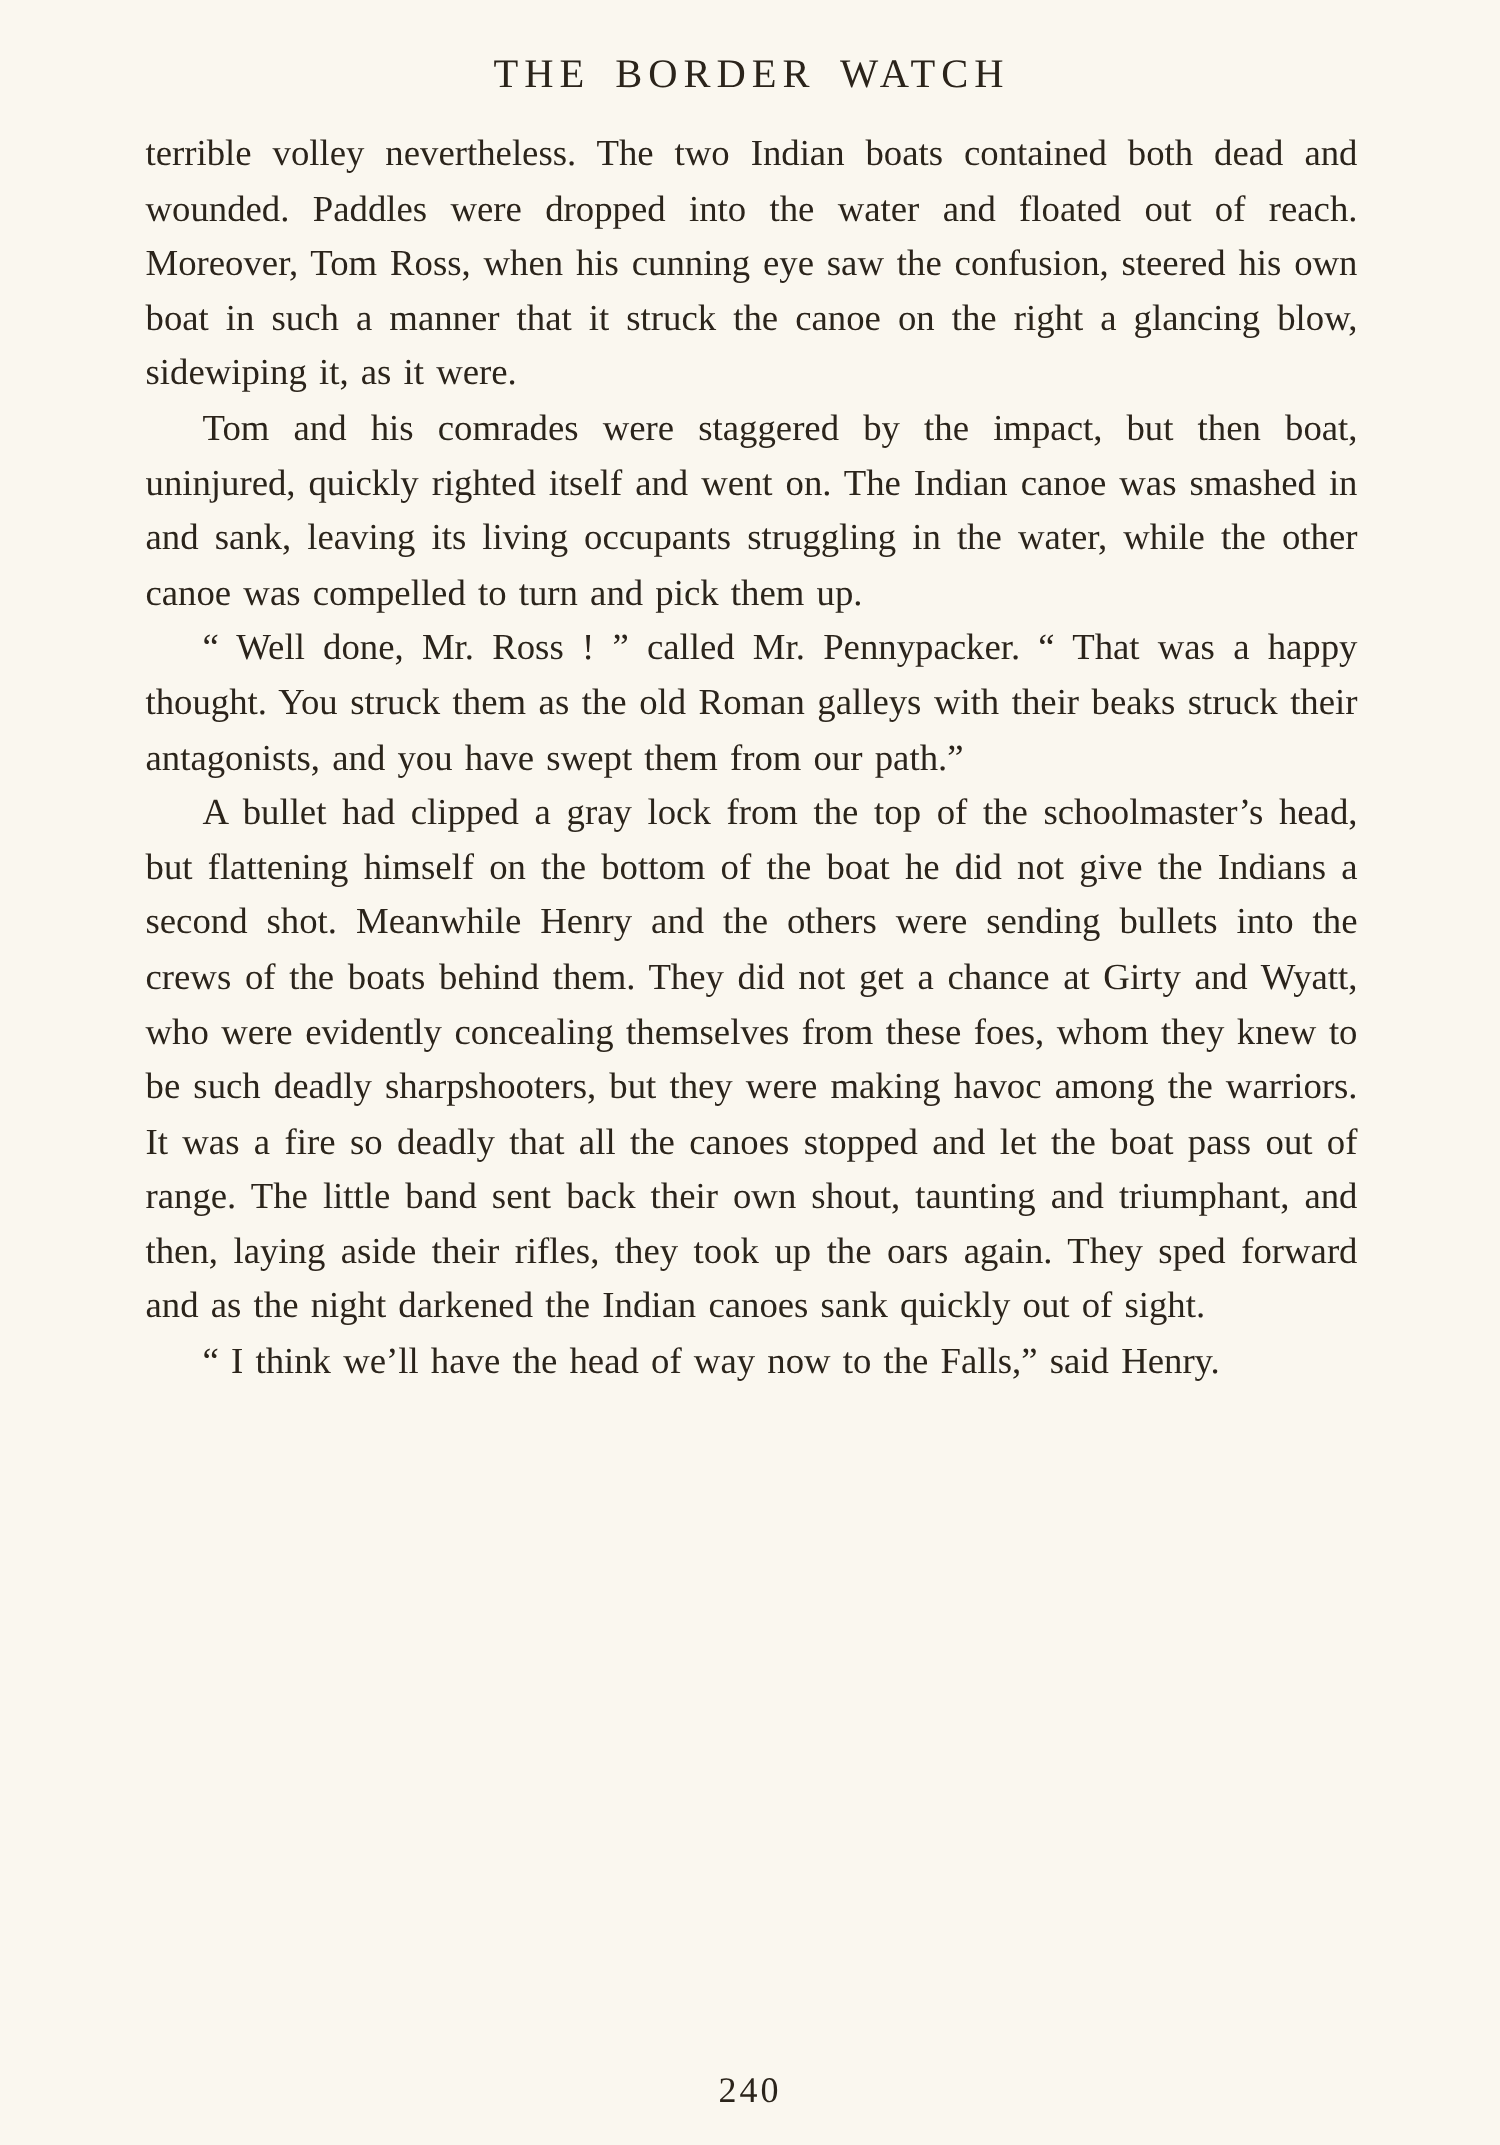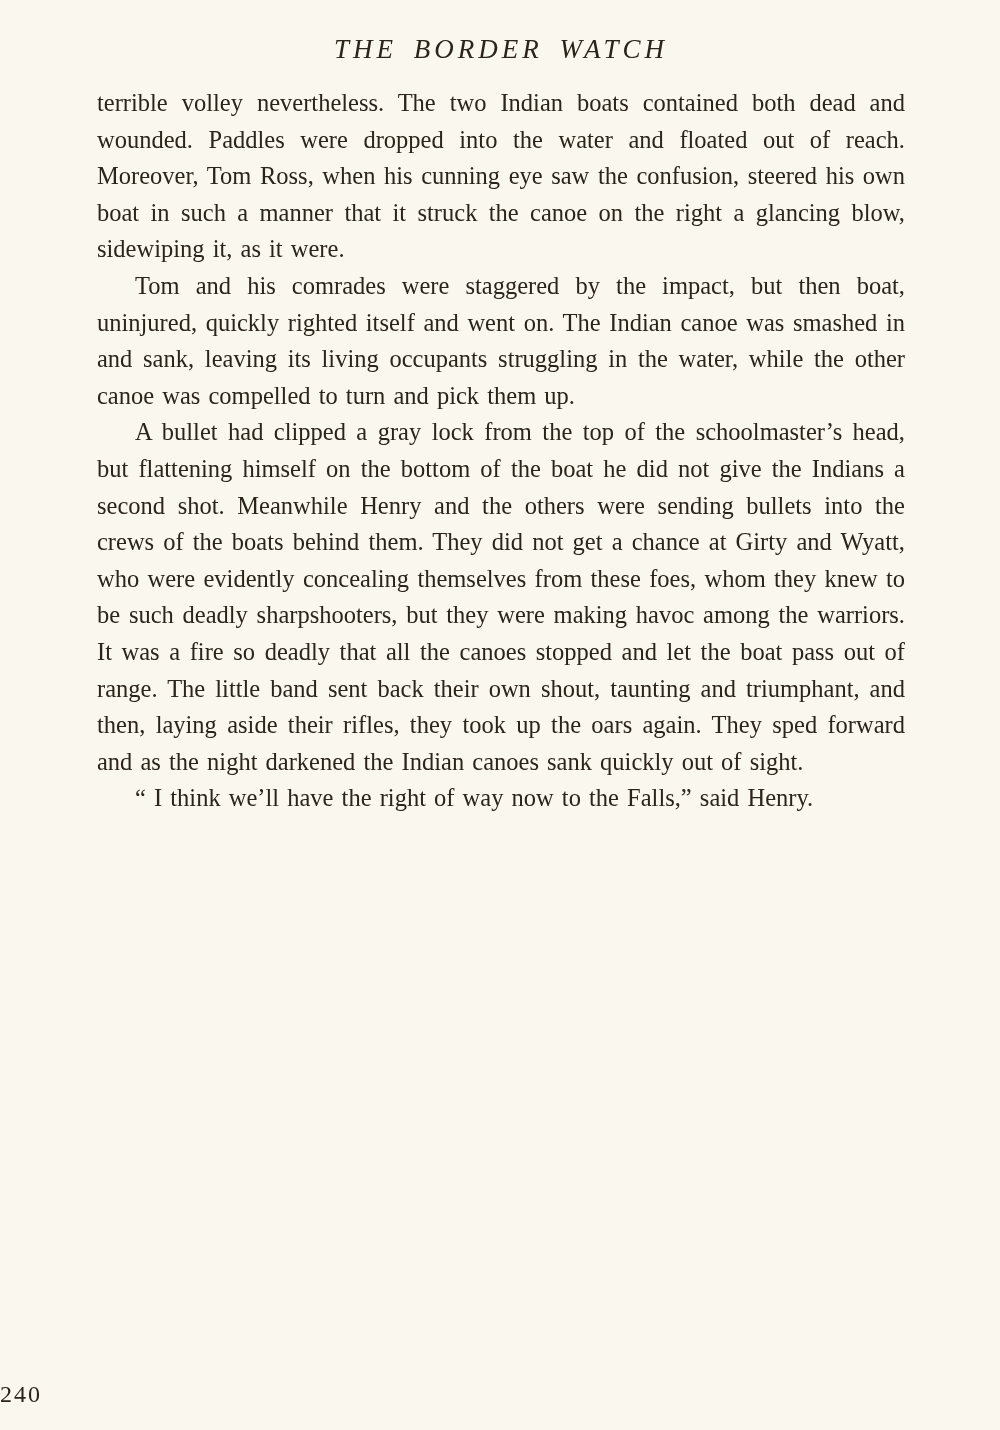--- a/index.html
+++ b/index.html
@@ -20,21 +20,20 @@
     overflow: hidden;
   }
   .running-head {
     text-align: center;
     font-size: 27px;
     letter-spacing: 4px;
     font-weight: 400;
     color: #2b241b;
     margin-top: 6px;
     word-spacing: 6px;
-    font-style: italic;
   }
   .body-text {
     margin-top: 20px;
     font-size: 24.5px;
     line-height: 36.6px;
     text-align: justify;
     text-justify: inter-word;
   }
   .body-text p {
     margin: 0;
@@ -42,32 +41,34 @@
     word-spacing: 2px;
   }
   .body-text p.no-indent {
     text-indent: 0;
   }
   .folio {
     position: absolute;
     bottom: 22px;
     left: 0;
     width: 100%;
+    text-align: center;
     font-size: 24px;
     letter-spacing: 2px;
     color: #2b241b;
   }
 </style>
 </head>
 <body>
 
 <div class="page">
   <div class="running-head">THE BORDER WATCH</div>
 
   <div class="body-text">
     <p class="no-indent">terrible volley nevertheless. The two Indian boats contained both dead and wounded. Paddles were dropped into the water and floated out of reach. Moreover, Tom Ross, when his cunning eye saw the confusion, steered his own boat in such a manner that it struck the canoe on the right a glancing blow, sidewiping it, as it were.</p>
     <p>Tom and his comrades were staggered by the impact, but then boat, uninjured, quickly righted itself and went on. The Indian canoe was smashed in and sank, leaving its living occupants struggling in the water, while the other canoe was compelled to turn and pick them up.</p>
+    <p>“ Well done, Mr. Ross ! ” called Mr. Pennypacker. “ That was a happy thought. You struck them as the old Roman galleys with their beaks struck their antagonists, and you have swept them from our path.”</p>
     <p>A bullet had clipped a gray lock from the top of the schoolmaster’s head, but flattening himself on the bottom of the boat he did not give the Indians a second shot. Meanwhile Henry and the others were sending bullets into the crews of the boats behind them. They did not get a chance at Girty and Wyatt, who were evidently concealing themselves from these foes, whom they knew to be such deadly sharpshooters, but they were making havoc among the warriors. It was a fire so deadly that all the canoes stopped and let the boat pass out of range. The little band sent back their own shout, taunting and triumphant, and then, laying aside their rifles, they took up the oars again. They sped forward and as the night darkened the Indian canoes sank quickly out of sight.</p>
-    <p>“ I think we’ll have the right of way now to the Falls,” said Henry.</p>
+    <p>“ I think we’ll have the head of way now to the Falls,” said Henry.</p>
   </div>
 
   <div class="folio">240</div>
 </div>
 
 </body></html>

